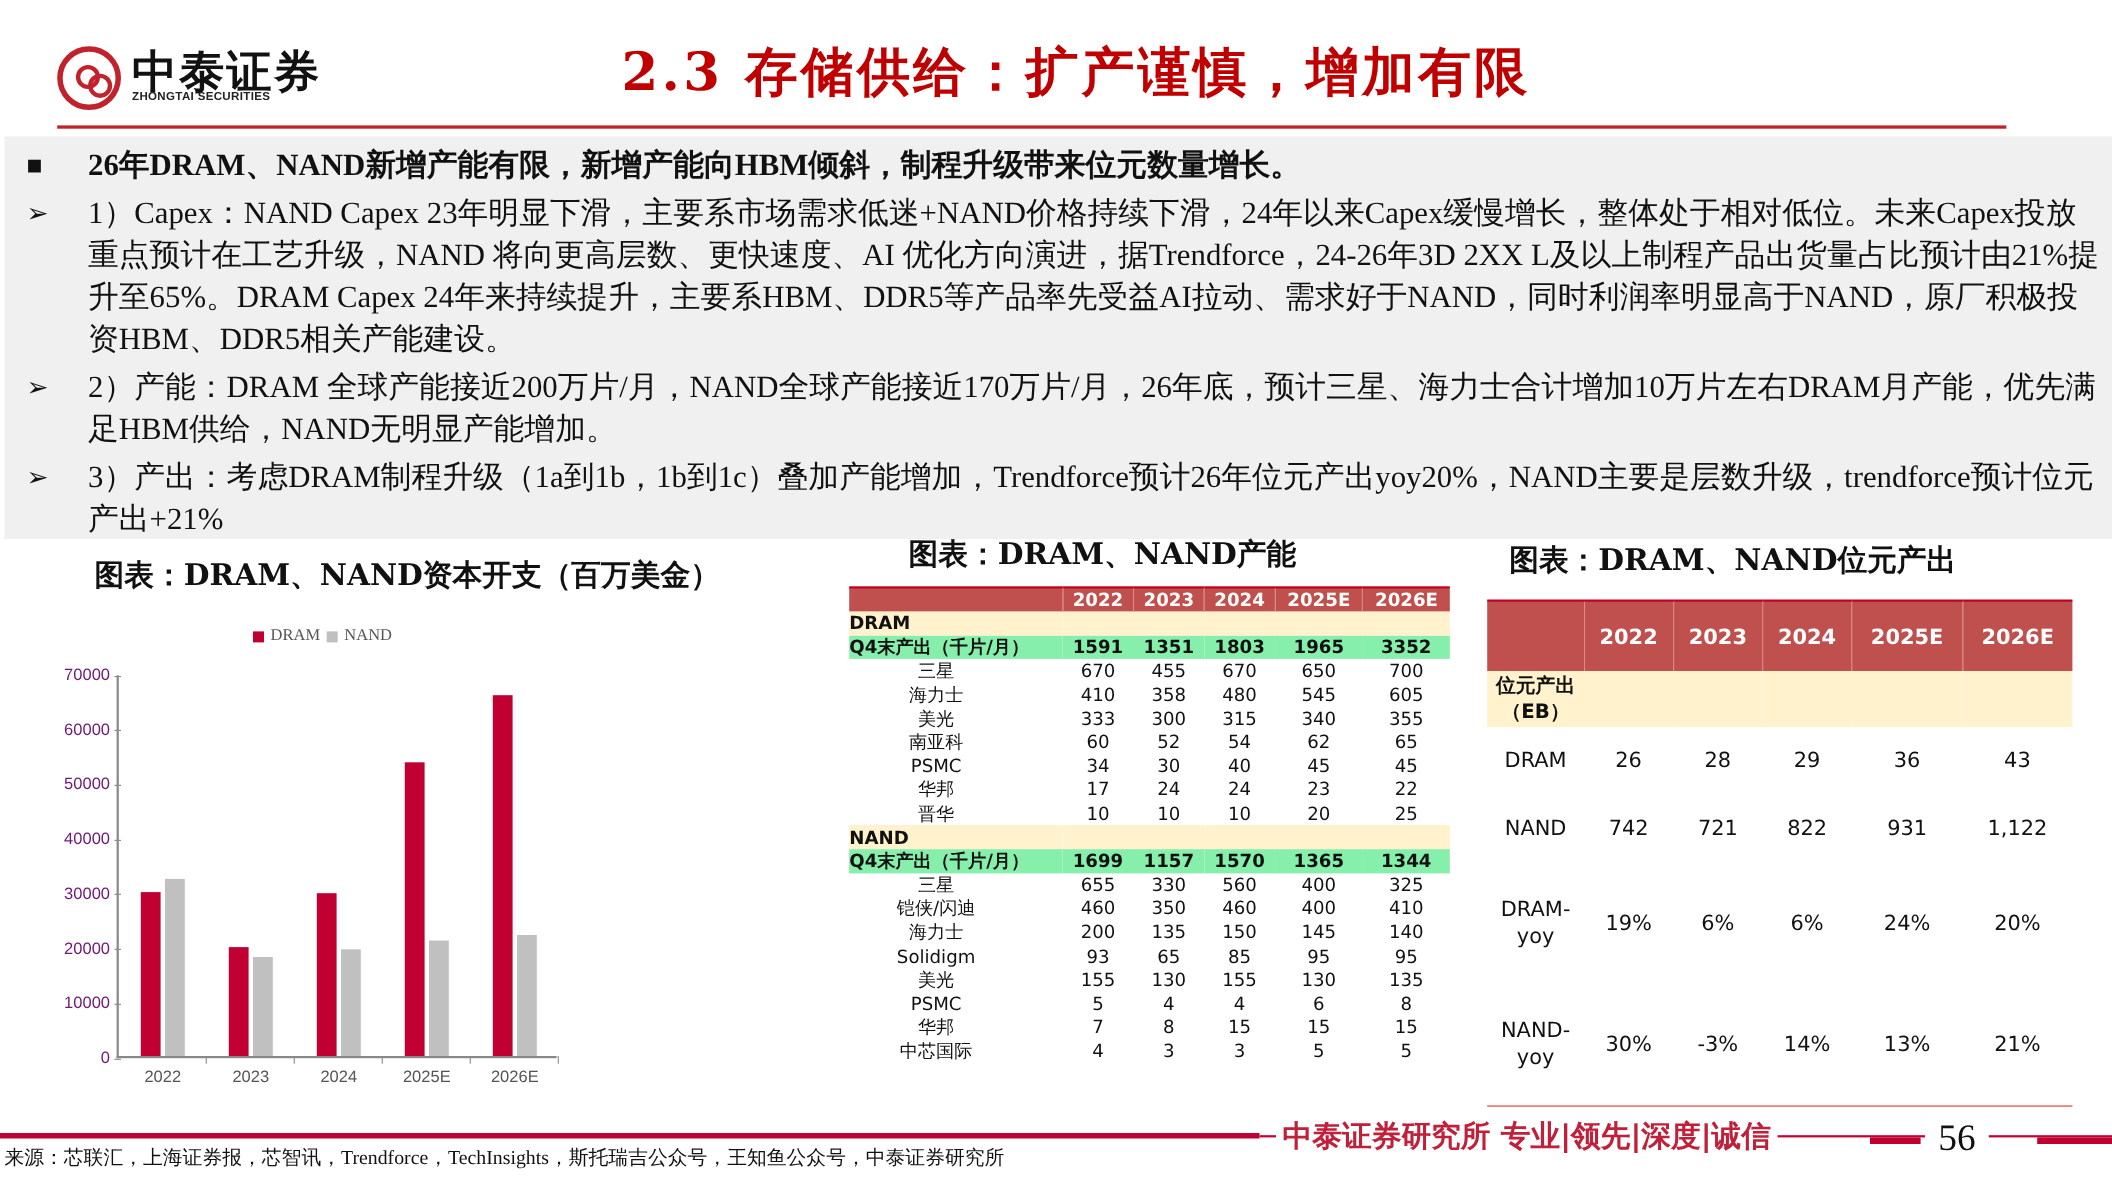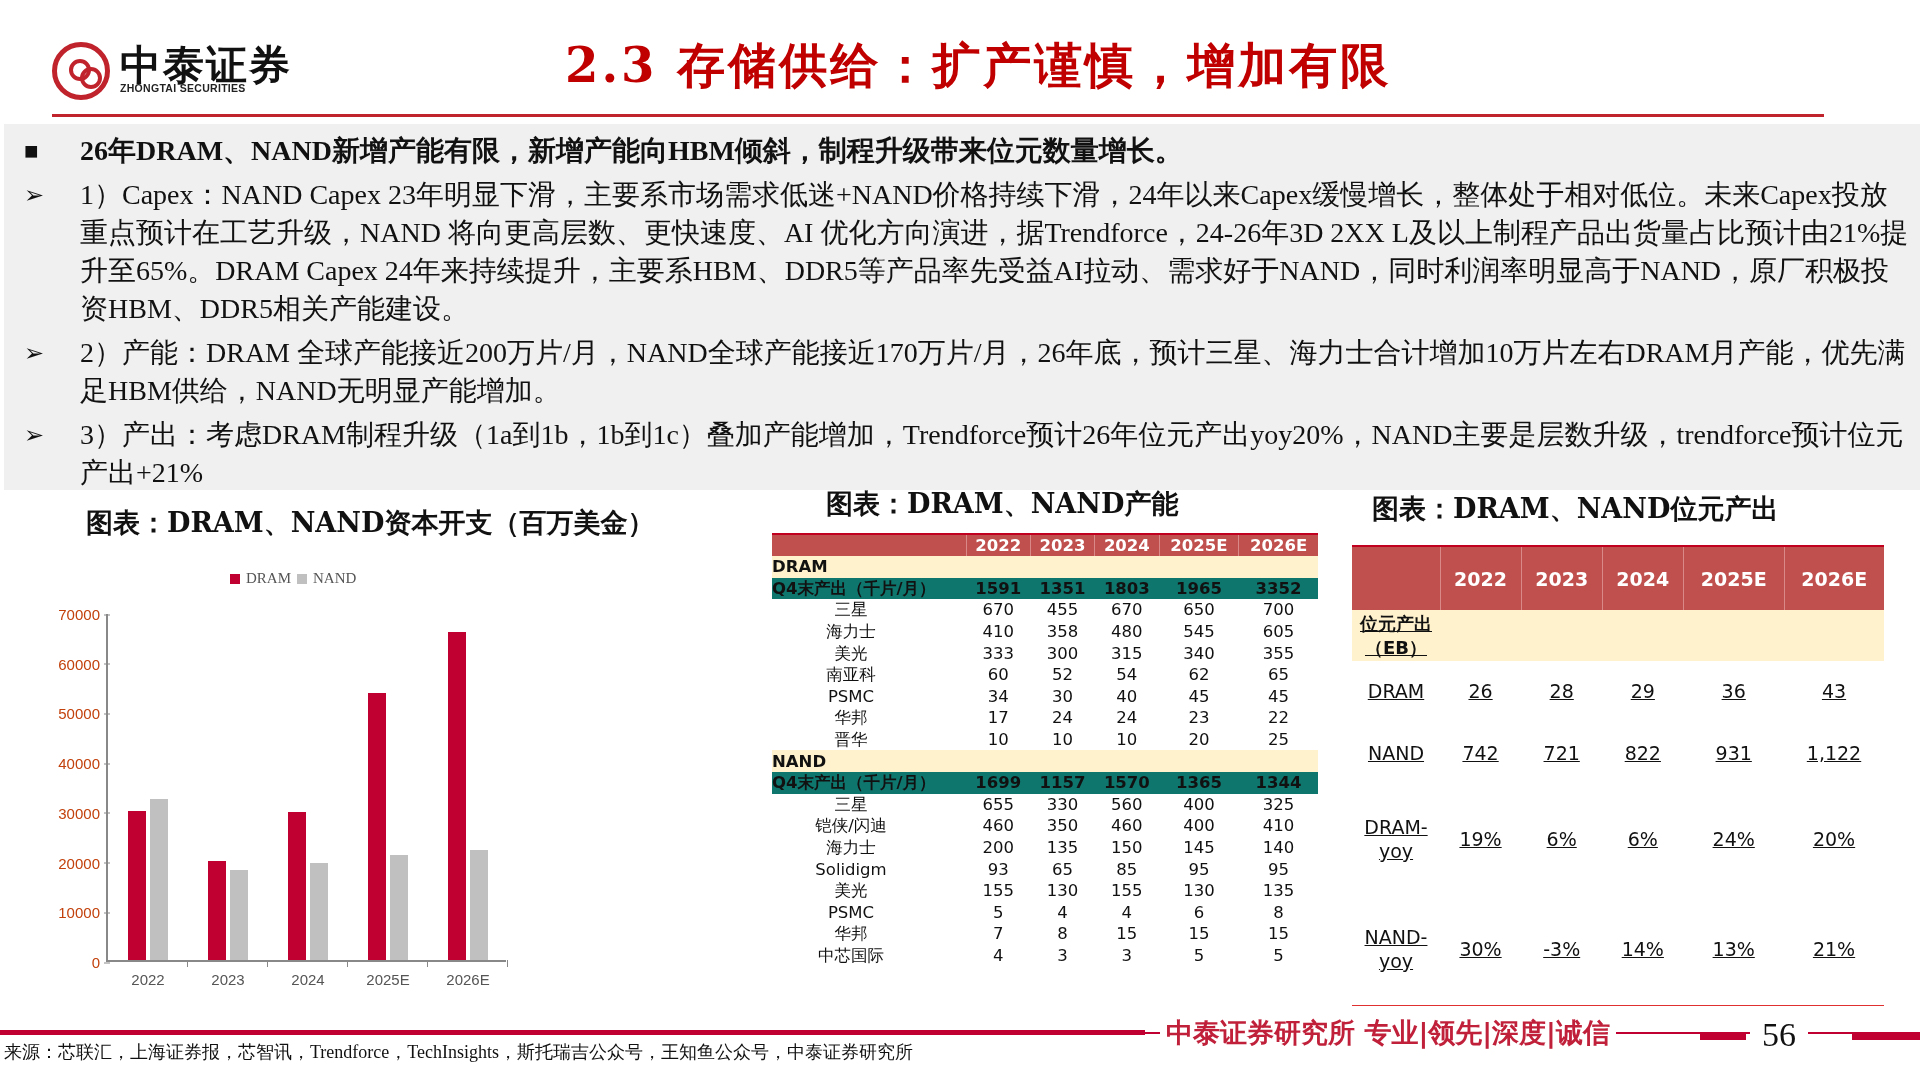--- a/index.html
+++ b/index.html
@@ -26,48 +26,48 @@
   .bullet-row + .bullet-row { margin-top: 6px; }
 
   
   .sec-title { position: absolute; font-family: "DejaVu Serif", serif; font-weight: bold; font-size: 27px; color: #111; white-space: nowrap; }
 
   
   .chart { position: absolute; left: 40px; top: 560px; width: 520px; height: 440px; font-family: "Liberation Sans", sans-serif; }
   .legend { position: absolute; left: 190px; top: 10px; display: flex; align-items: center; gap: 6px; font-family: "Liberation Serif", serif; font-size: 15px; color: #555; }
   .legend .sw { width: 10px; height: 10px; display: inline-block; }
   .plot { position: absolute; left: 66px; top: 54px; width: 400px; height: 348px; border-left: 2px solid #888; border-bottom: 2px solid #888; }
-  .ytick { position: absolute; left: -62px; width: 54px; text-align: right; font-size: 15px; color: #c2410c; transform: translateY(-50%); }
+  .ytick { position: absolute; left: -62px; width: 54px; text-align: right; font-size: 15px; color: #701a75; transform: translateY(-50%); }
   .ytick::after { content: ""; position: absolute; right: -10px; top: 50%; width: 6px; height: 1px; background: #888; }
   .group { position: absolute; bottom: 0; width: 79px; height: 100%; }
   .bar { position: absolute; bottom: 0; width: 18px; }
   .bar.dram { left: 20px; background: #c00030; }
   .bar.nand { left: 42px; background: #c0c0c0; }
   .xtick { position: absolute; bottom: -28px; width: 79px; text-align: center; font-size: 15px; color: #555; }
   .xsep { position: absolute; bottom: -7px; width: 1px; height: 7px; background: #888; }
 
   
   .cap-table { position: absolute; left: 772px; top: 533px; width: 546px; border-collapse: collapse; font-family: "DejaVu Sans", sans-serif; font-size: 16.5px; }
   .cap-table td, .cap-table th { height: 21.6px; padding: 0; line-height: 21px; }
   .cap-table thead th { background: #c0504d; color: #fff; font-weight: bold; border-top: 2px solid #c0001e; text-align: center; }
   .cap-table thead th + th { border-left: 1px solid #d98a88; }
   .cap-table .c0 { width: 194px; }
   .cap-table .sec td { background: #fff2cc; font-weight: bold; }
-  .cap-table .tot td { background: #0f766e; font-weight: bold; }
+  .cap-table .tot td { background: #86efac; font-weight: bold; }
   .cap-table .tot td.lbl { text-align: left; }
   .cap-table td.num { text-align: center; }
   .cap-table td.co { text-align: center; padding-right: 36px; }
 
   
   .bit-table { position: absolute; left: 1352px; top: 545px; width: 532px; border-collapse: collapse; font-family: "DejaVu Sans", sans-serif; font-size: 19px; color: #111; }
   .bit-table thead th { background: #c0504d; color: #fff; font-weight: bold; height: 64px; border-top: 2px solid #c0001e; text-align: center; font-size: 19px; }
   .bit-table thead th + th { border-left: 1px solid #d98a88; }
   .bit-table .c0 { width: 88px; }
   .bit-table .sec td { background: #fff2cc; font-weight: bold; height: 51px; line-height: 22px; font-size: 18px; }
-  .bit-table td { text-align: center; text-decoration: underline; }
+  .bit-table td { text-align: center; }
   .bit-table .r1 td { height: 60px; }
   .bit-table .r2 td { height: 64px; }
   .bit-table .r3 td { height: 108px; }
   .bit-table .r4 td { height: 112px; }
   .bit-table td.lbl { line-height: 24px; }
   .bit-rule { position: absolute; left: 1352px; top: 1005px; width: 532px; height: 1px; background: #e03030; }
 
   
   .foot-rule-left { position: absolute; left: 0; top: 1030px; width: 1145px; height: 5px; background: #c00030; }
   .foot-rule-right { position: absolute; left: 1145px; top: 1032px; width: 775px; height: 2px; background: #c00030; }

